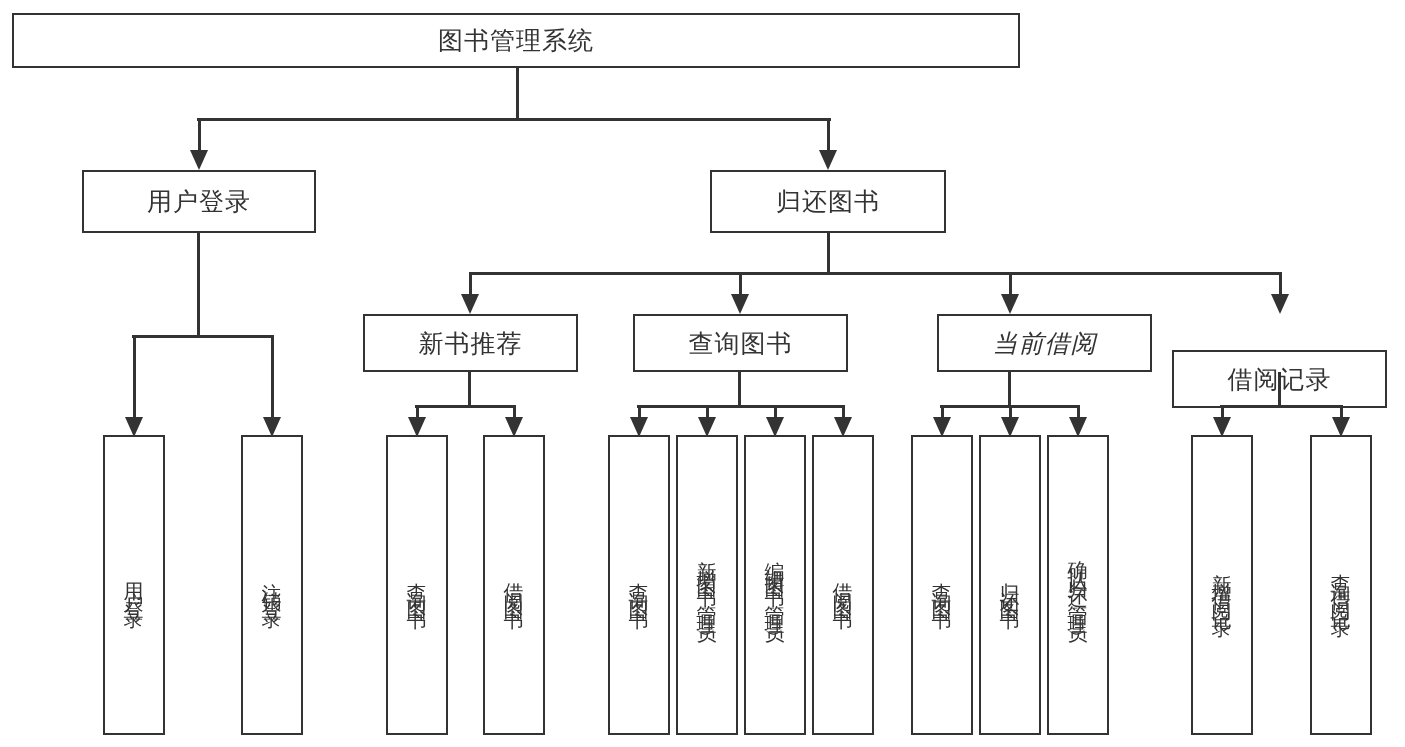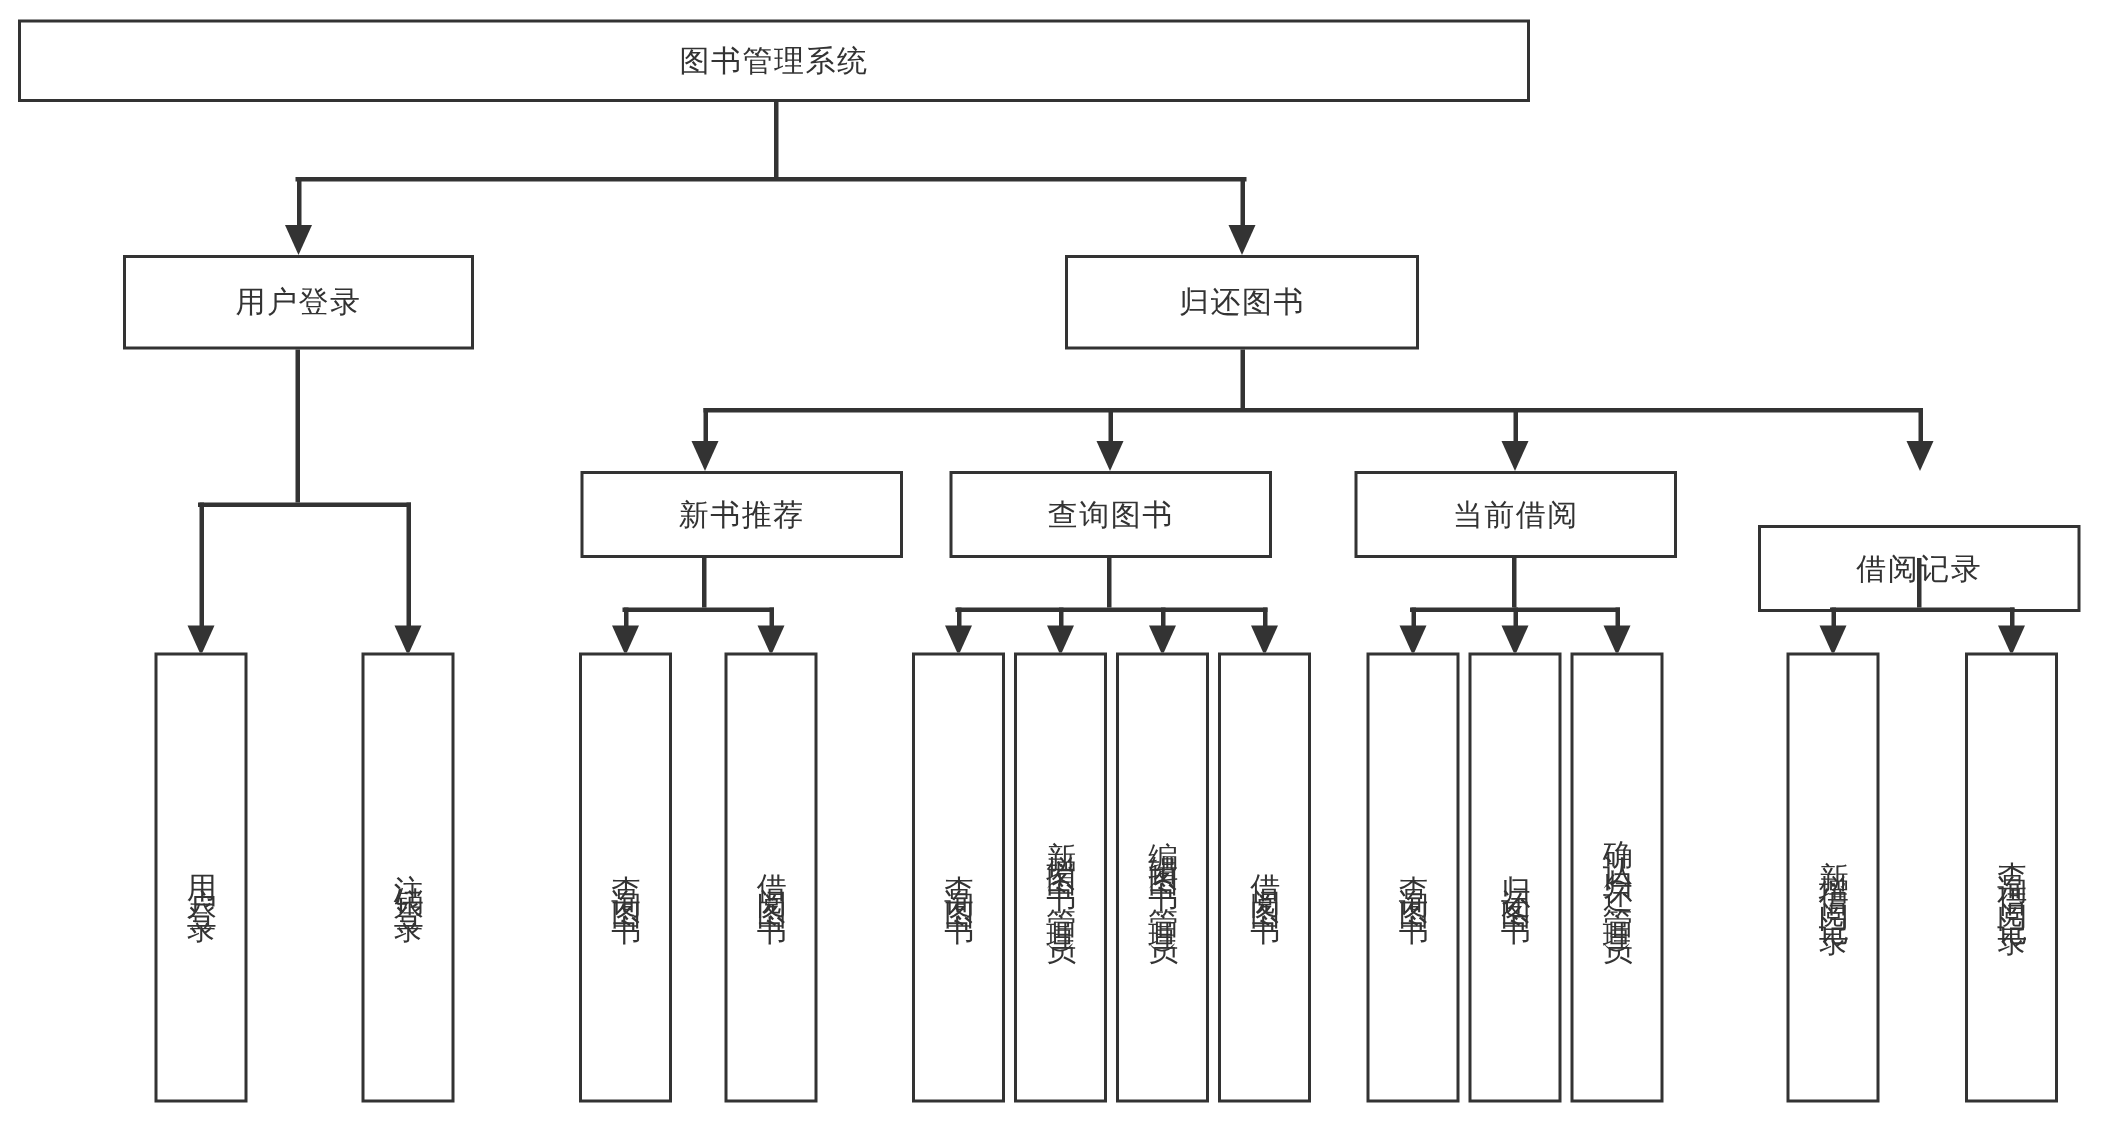--- a/index.html
+++ b/index.html
@@ -20,21 +20,21 @@
     position: absolute;
     box-sizing: border-box;
     border: 2px solid #333333;
     background: #ffffff;
     display: flex;
     align-items: center;
     justify-content: center;
     color: #333333;
   }
   .node-h {
-    font-size: 20px;
+    font-size: 25px;
     letter-spacing: 1px;
     white-space: nowrap;
   }
   .root-box   { left: 12px;  top: 13px;  width: 1008px; height: 55px; }
   .lvl2-box   { top: 170px;  height: 63px; }
   .lvl3-box   { top: 314px;  width: 215px; height: 58px; }
   .leaf-box   { top: 435px;  width: 62px;  height: 300px; }
   .leaf-box span {
     writing-mode: vertical-rl;
     text-orientation: mixed;
@@ -122,27 +122,27 @@
   </div>
   <div class="drop" style="left:1001px; top:272px; height:42px;">
     <div class="dline"></div>
       <div class="ahead"></div>
   </div>
   <div class="drop" style="left:1271px; top:272px; height:42px;">
     <div class="dline"></div>
       <div class="ahead"></div>
   </div>
 
-  <div class="node node-h lvl3-box" style="left:363px;margin-left:24px;">
+  <div class="node node-h lvl3-box" style="left:363px;">
     <span>新书推荐</span>
   </div>
   <div class="node node-h lvl3-box" style="left:633px;">
     <span>查询图书</span>
   </div>
-  <div class="node node-h lvl3-box" style="left:903px;">
+  <div class="node node-h lvl3-box" style="left:937px;font-style:italic;">
     <span>当前借阅</span>
   </div>
   <div class="node node-h lvl3-box" style="left:1172px;margin-top:36px;">
     <span>借阅记录</span>
   </div>
 
   <div class="vline" style="left:468px; top:372px; height:33px;"></div>
   <div class="hline" style="left:415px; top:405px; width:101px;"></div>
   <div class="drop" style="left:408px; top:405px; height:32px;">
     <div class="dline"></div>

